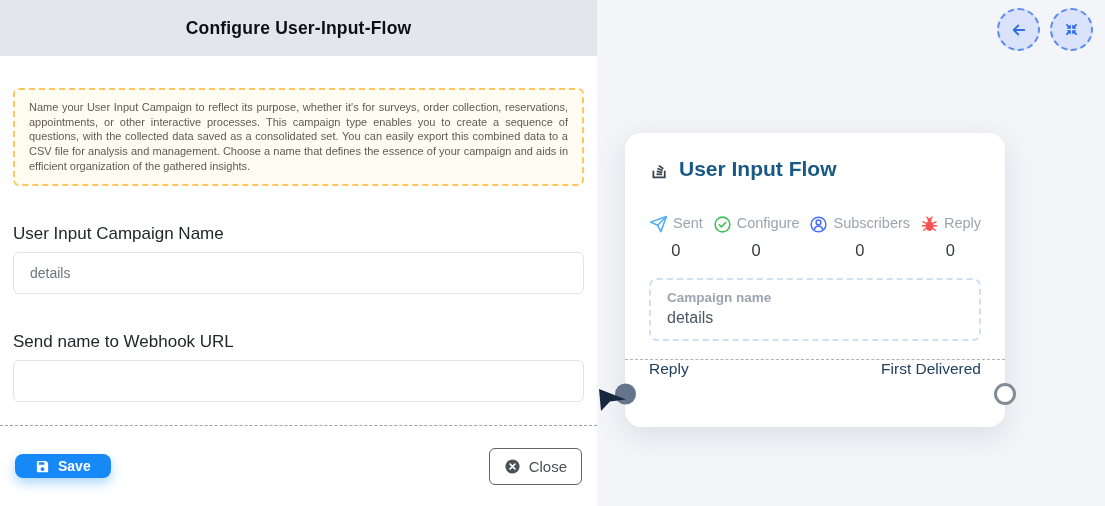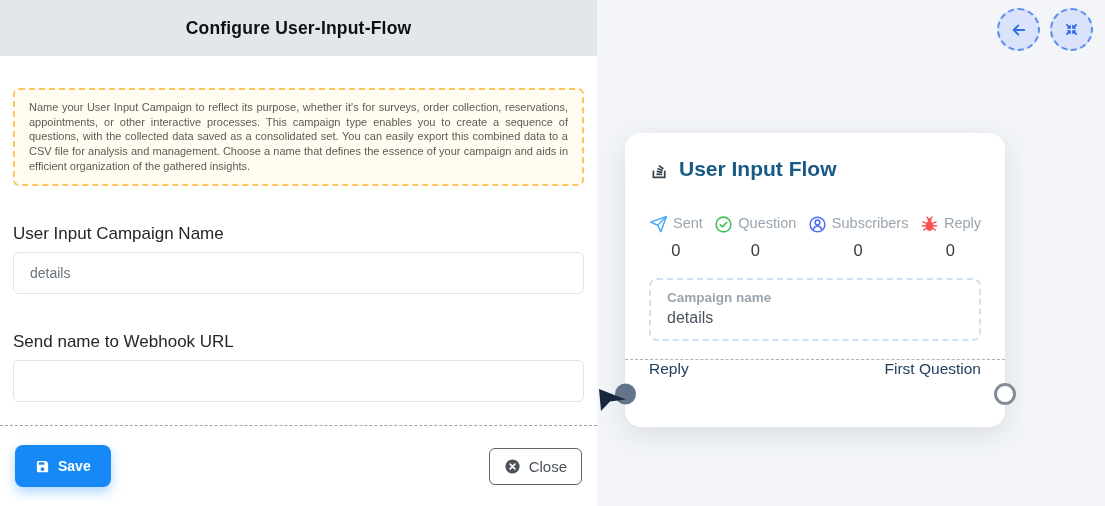--- a/index.html
+++ b/index.html
@@ -13,21 +13,21 @@
   .dialog-body { padding:0 13px; }
   .info-box { margin-top:32px; border:2px dashed #ffc55f; background:#fffdf2; border-radius:6px;
               padding:10px 14px; color:#5f5b52; font-size:11px; line-height:1.34; text-align:justify; }
   .field-label { margin-top:38px; margin-bottom:8px; font-size:17px; color:#23272b; }
   .text-input { width:100%; height:42px; border:1px solid #e0e4e8; border-radius:6px; background:#fff;
                 padding:0 16px; font-size:14px; color:#6c757d; font-family:"Liberation Sans", sans-serif; outline:none; }
   .footer-sep { position:absolute; left:0; right:0; bottom:80px; border-top:1px dashed #9aa5ad; }
   .dialog-footer { position:absolute; left:0; right:0; bottom:0; height:80px; display:flex;
                    align-items:center; justify-content:space-between; padding:0 15px; }
   .save-btn { display:flex; align-items:center; gap:8px; background:#1789f6; color:#fff; border:none;
-              border-radius:8px; padding:0 20px; height:42px; font-size:14px; font-weight:bold; cursor:pointer;
+              border-radius:8px; padding:0 20px; height:24px; font-size:14px; font-weight:bold; cursor:pointer;
               font-family:"Liberation Sans", sans-serif; box-shadow:0 5px 12px rgba(23,137,246,.35); }
   .close-btn { display:flex; align-items:center; gap:8px; background:#fff; color:#495057; border:1px solid #5f666d;
                border-radius:6px; padding:12px 14px; height:37px; font-size:15px; cursor:pointer;
                font-family:"Liberation Sans", sans-serif; }
 
   
   .canvas { position:relative; flex:1; background:#f3f5f8; }
   .canvas-controls { position:absolute; top:8px; right:12px; display:flex; gap:10px; }
   .ctrl-btn { width:43px; height:43px; border-radius:50%; background:#dbe2fb; border:2px dashed #5b8def;
               display:flex; align-items:center; justify-content:center; cursor:pointer; }
@@ -151,21 +151,21 @@
           </div>
 
           <div class="stat">
             <div class="stat-top">
               <span style="display:flex">
                 <svg width="19" height="19" viewBox="0 0 24 24" fill="none" stroke="#40c057" stroke-width="2" stroke-linecap="round" stroke-linejoin="round">
                     <circle cx="12" cy="12" r="9.3"></circle>
                     <path d="M8 12.4l2.6 2.6 5.4-5.6"></path>
                   </svg>
               </span>
-              <span class="stat-label">Question</span>
+              <span class="stat-label">Configure</span>
             </div>
             <div class="stat-value">0</div>
           </div>
 
           <div class="stat">
             <div class="stat-top">
               <span style="display:flex">
                 <svg width="19" height="19" viewBox="0 0 24 24" fill="none" stroke="#4c6ef5" stroke-width="1.9" stroke-linecap="round">
                     <circle cx="12" cy="12" r="9.3"></circle>
                     <circle cx="12" cy="9.4" r="3"></circle>
@@ -203,21 +203,21 @@
 
         <div class="campaign-box">
           <div class="campaign-label">Campaign name</div>
           <div class="campaign-value">details</div>
         </div>
       </div>
 
       <div class="node-footer">
         <span class="handle handle-source"></span>
         <span class="footer-label">Reply</span>
-        <span class="footer-label">First Question</span>
+        <span class="footer-label">First Delivered</span>
         <span class="handle handle-target"></span>
       </div>
     </div>
 
     <span class="mouse-cursor">
       <svg width="30" height="28" viewBox="0 0 30 28">
           <path d="M1 3 L28 13.5 L12 15.5 L3 25 Z" fill="#17273d"></path>
         </svg>
     </span>
 

